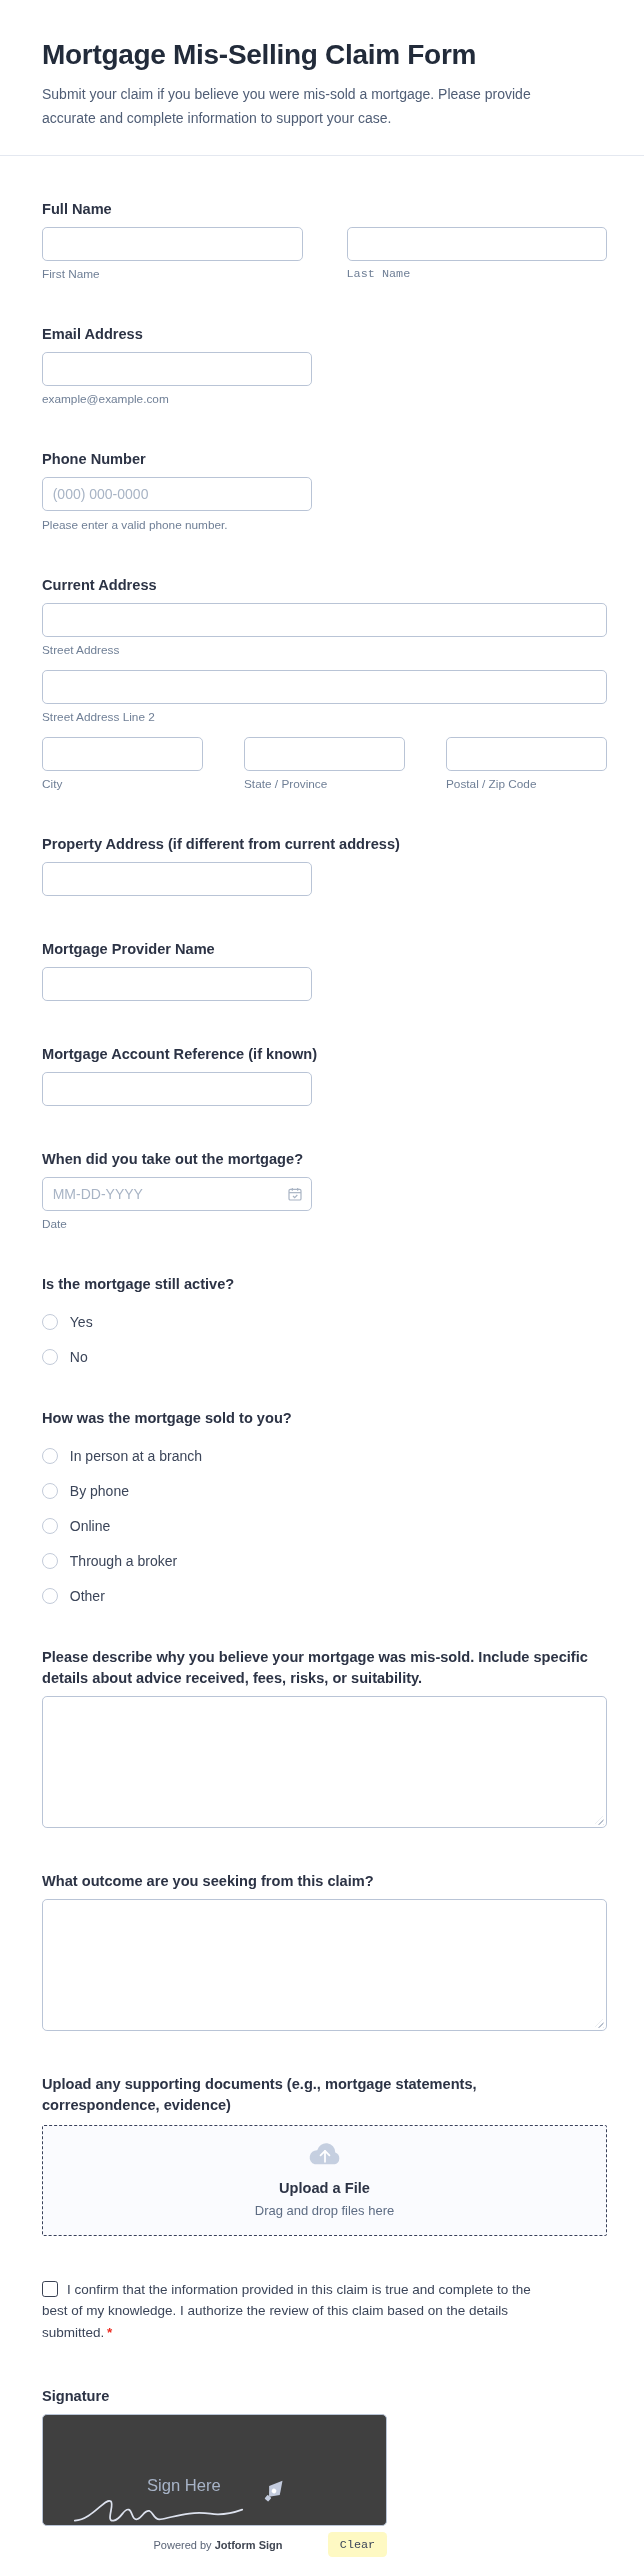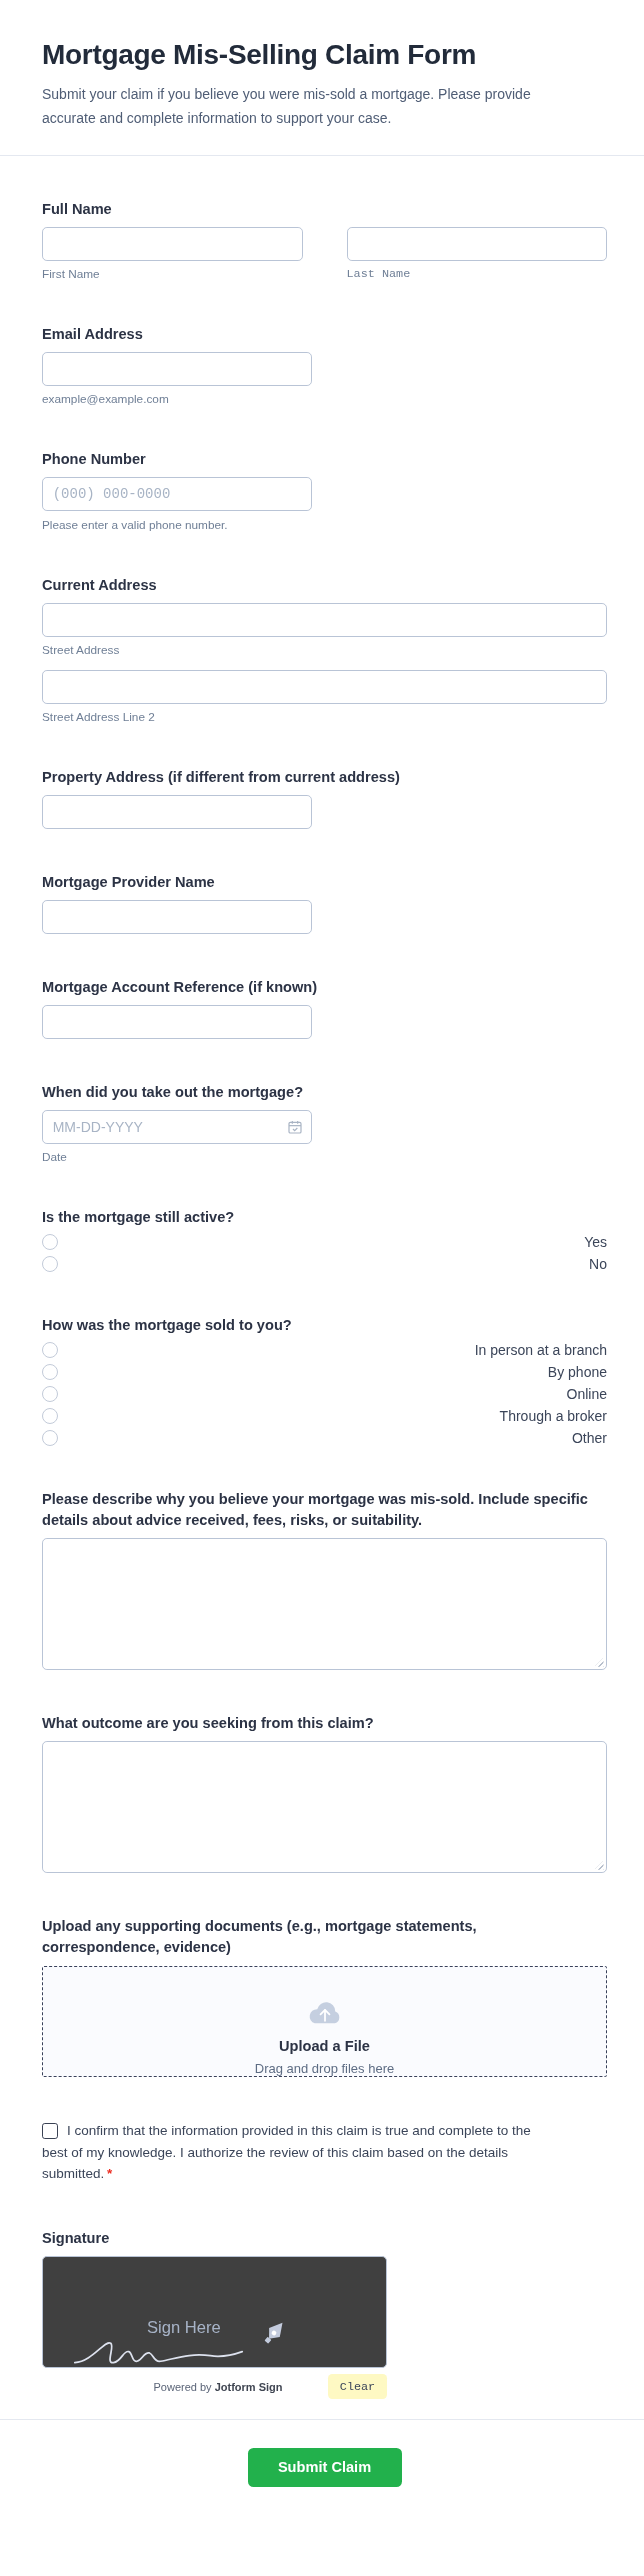--- a/index.html
+++ b/index.html
@@ -16,47 +16,47 @@
   .subtitle { margin-top:11px; font-size:14px; line-height:24px; color:#4f5d75; max-width:513px; }
   .divider { border:none; border-top:0.7px solid #e4e8f0; margin:25px -38px 0 -42px; }
 
   
   .block { margin-top:43px; }
   .q-label { font-size:14.6px; font-weight:600; color:#2c3345; line-height:21px; margin-bottom:7px; }
   .sub { font-size:11.8px; color:#6f7f96; margin-top:6.2px; }
   .txt { display:block; width:100%; height:34px; border:0.7px solid #b9c4d6; border-radius:4.9px;
          background:#fff; font-family:inherit; font-size:14px; color:#2c3345; padding:0 9.7px; outline:none; }
   .txt::placeholder { color:#a8b4c5; }
-  .half { width:270px;font-family:Liberation Mono, monospace; }
+  .half { width:270px; }
   .row { display:flex;gap:20px; }
   .row.two .col { width:270px; }
   .row.two .col + .col { margin-left:24px;font-family:Liberation Mono, monospace; }
   .row.three .col { width:175px; }
   .row.three .col + .col { margin-left:21px; }
 
   
   .date-wrap { position:relative; width:270px; }
   .date-wrap .cal { position:absolute; right:9px; top:9px; }
 
   
-  .opt { display:flex; align-items:center; margin-top:6px;justify-content:space-between; }
+  .opt { display:flex; align-items:center; margin-top:19px; }
   .radio { width:16px; height:16px; border:1px solid #c3cbd9; border-radius:50%; background:#fff; flex:none; }
   .opt-label { font-size:14px; color:#3b4559; margin-left:11.8px; }
   .group .q-label { margin-bottom:1.4px; }
 
   textarea.ta { display:block; width:100%; height:132px; border:0.7px solid #b9c4d6; border-radius:4.9px;
     resize:none; font-family:inherit; font-size:14px; color:#2c3345; padding:8.3px 9.7px; outline:none; }
   .ta-wrap { position:relative; }
   .grip { position:absolute; right:3.5px; bottom:3.5px; width:9px; height:9px;
     background:repeating-linear-gradient(315deg,#b7bfcc 0 1px,transparent 1px 3.5px);
     clip-path:polygon(100% 0,100% 100%,0 100%); }
 
   
   .upload-box { margin-top:8.3px; height:111px; background:#fafbfe; border:0.7px dashed #39415a; border-radius:2.1px;
-    display:flex; flex-direction:column; align-items:center; justify-content:flex-end; }
+    display:flex; flex-direction:column; align-items:center; justify-content:center; }
   .upload-title { font-size:14.6px; font-weight:700; color:#2c3345; margin-top:9.7px; }
   .upload-hint { font-size:13px; color:#5e6d84; margin-top:7px; }
 
   
   .confirm { max-width:489px; font-size:13.5px; line-height:21.5px; color:#3b4559; }
   .checkbox { float:left; width:16px; height:16px; border:1.4px solid #3a4254; border-radius:2.8px;
     background:#fff; margin:2.1px 9px 0 0; }
   .req { color:#ed2c21; font-weight:700; margin-left:2.8px; }
 
   
@@ -110,20 +110,34 @@
     <input class="txt half" type="text" placeholder="(000) 000-0000" style="">
     <div class="sub">Please enter a valid phone number.</div>
   </div>
 
   <div class="block">
     <div class="q-label">Current Address</div>
     <input class="txt" type="text" style="">
     <div class="sub">Street Address</div>
     <input class="txt" type="text" style="margin-top: 13px;">
     <div class="sub">Street Address Line 2</div>
+    <div class="row three" style="margin-top:13px;">
+      <div class="col">
+        <input class="txt" type="text" style="">
+        <div class="sub">City</div>
+      </div>
+      <div class="col">
+        <input class="txt" type="text" style="">
+        <div class="sub">State / Province</div>
+      </div>
+      <div class="col">
+        <input class="txt" type="text" style="">
+        <div class="sub">Postal / Zip Code</div>
+      </div>
+    </div>
   </div>
 
   <div class="block">
     <div class="q-label">Property Address (if different from current address)</div>
     <input class="txt half" type="text" style="">
   </div>
 
   <div class="block">
     <div class="q-label">Mortgage Provider Name</div>
     <input class="txt half" type="text" style="">

